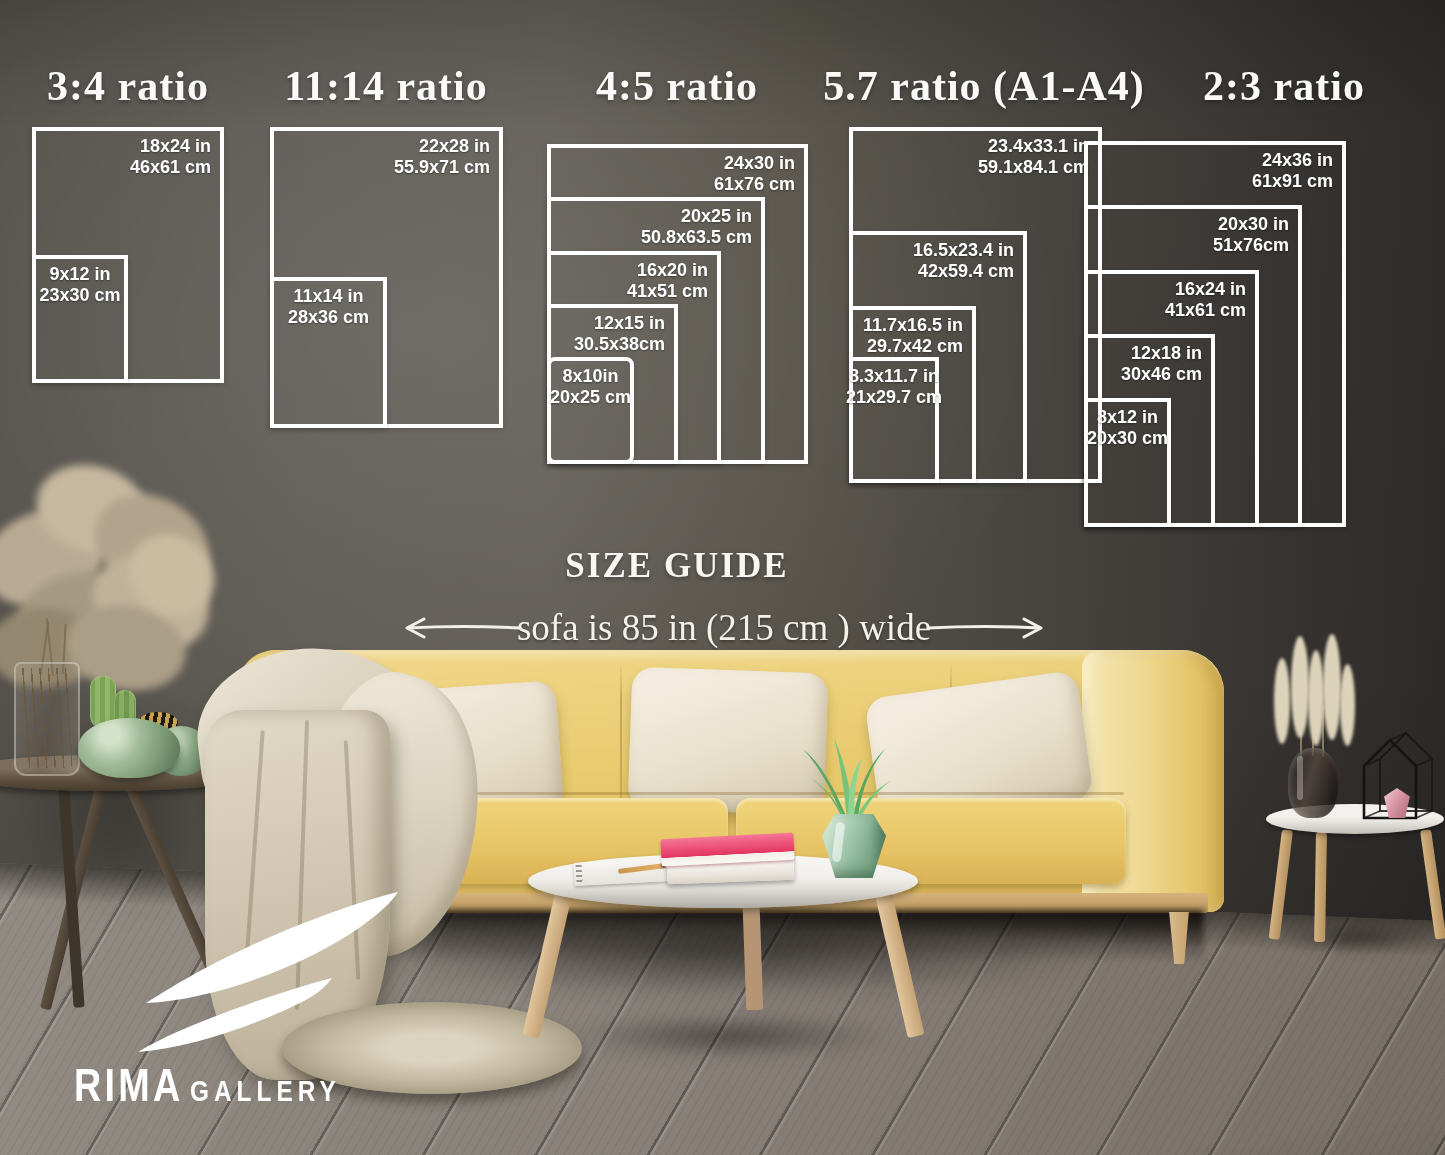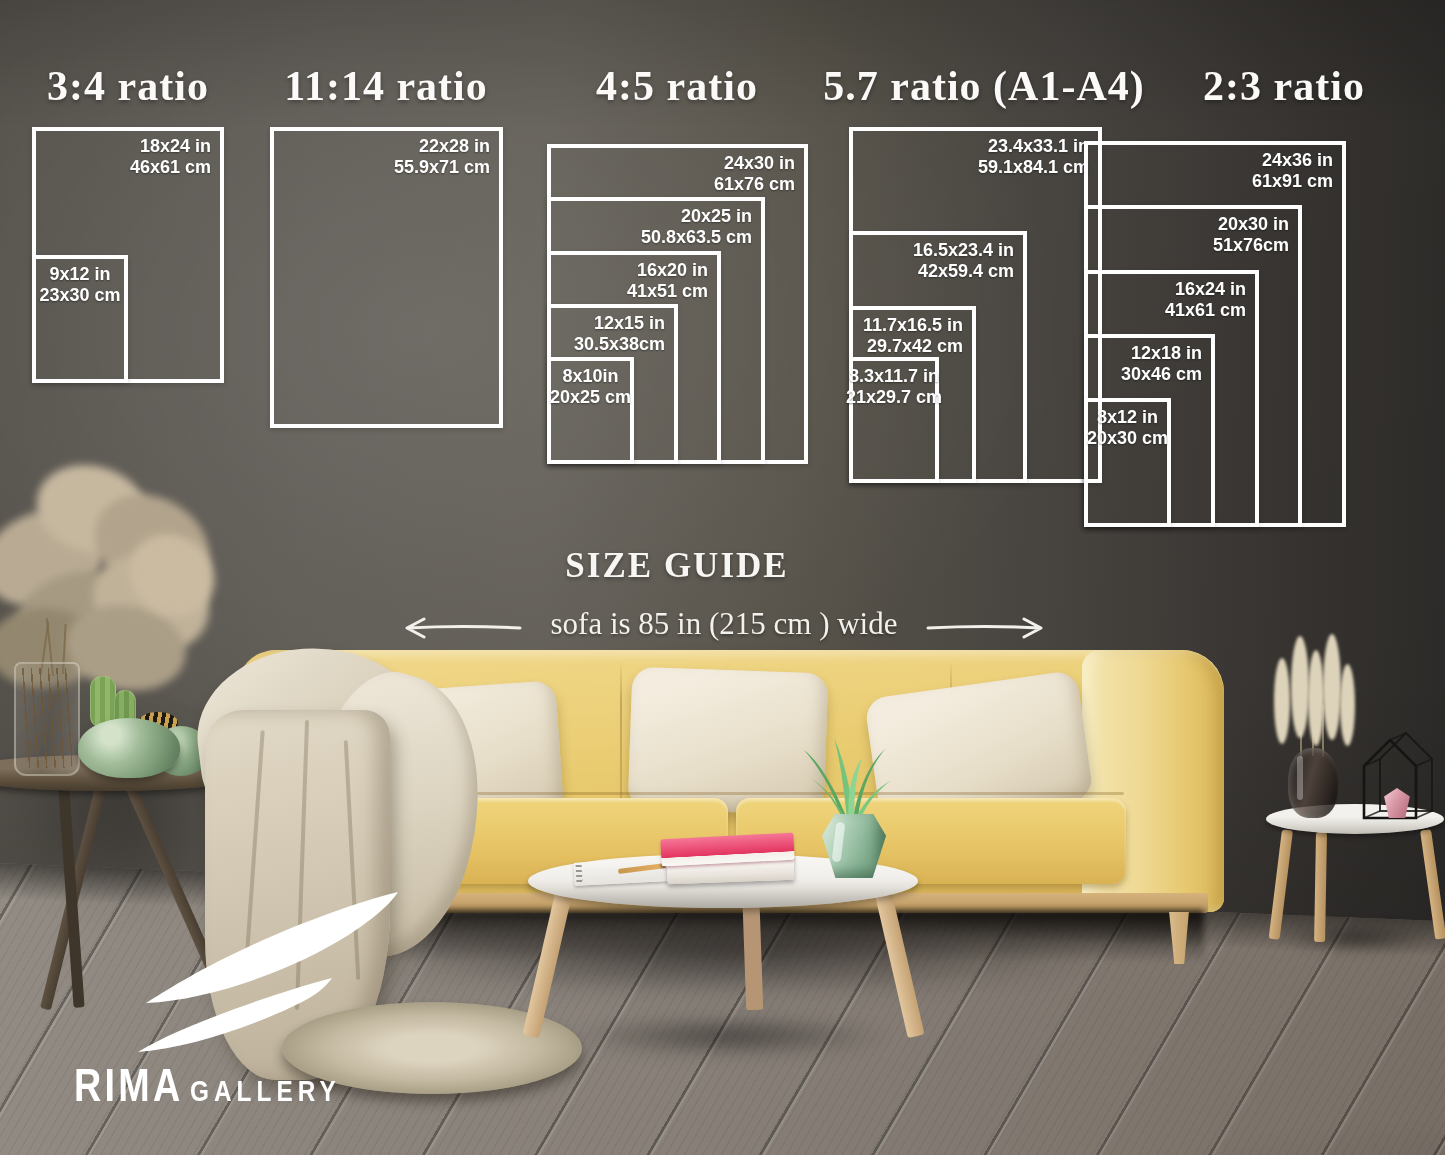--- a/index.html
+++ b/index.html
@@ -36,21 +36,21 @@
   .size-label{position:absolute;top:5px;right:9px;color:#fff;font-weight:700;font-size:18px;
     line-height:1.17;text-align:right;white-space:nowrap;text-shadow:0 1px 2px rgba(0,0,0,0.4);}
   .size-label.centered{left:50%;right:auto;transform:translateX(-50%);text-align:center;}
   .panel-title{position:absolute;top:62px;transform:translateX(-50%);color:#fbfaf8;
     font-family:"Liberation Serif",serif;font-size:42px;font-weight:600;letter-spacing:1px;
     white-space:nowrap;text-shadow:0 2px 4px rgba(0,0,0,0.35);}
   .guide-heading{position:absolute;left:677px;top:546px;transform:translateX(-50%);
     color:#f7f6f3;font-family:"Liberation Serif",serif;font-size:35px;font-weight:700;
     letter-spacing:2px;white-space:nowrap;text-shadow:0 2px 4px rgba(0,0,0,0.35);}
   .sofa-note{position:absolute;left:724px;top:606px;transform:translateX(-50%);
-    color:#f3f1ec;font-family:"Liberation Serif",serif;font-size:31px;white-space:nowrap;
+    color:#f3f1ec;font-family:"Liberation Serif",serif;font-size:37px;white-space:nowrap;
     text-shadow:0 2px 3px rgba(0,0,0,0.35);}
   .arrow-svg{position:absolute;top:615px;}
 
   
   .sofa-floor-shadow{position:absolute;left:220px;top:900px;width:1020px;height:110px;border-radius:50%;
     background:radial-gradient(closest-side, rgba(10,9,8,0.55), rgba(10,9,8,0) 75%);filter:blur(10px);}
   .sofa-body{position:absolute;left:236px;top:650px;width:988px;height:262px;
     border-radius:42px 42px 14px 14px;
     background:linear-gradient(175deg,#f1d88b 0%,#e9cb6f 45%,#dcb75a 100%);
     box-shadow:inset 0 6px 10px rgba(255,255,255,0.35), inset 0 -14px 18px rgba(140,100,30,0.25);}
@@ -308,20 +308,26 @@
           </div>
         </div>
       </div>
     <div class="frame" style="left:270px;top:127px;width:233px;height:301px;">
         <div class="size-rect" style="width: 233px; height: 301px;">
           <div class="size-label">
             <div>22x28 in</div>
             <div>55.9x71 cm</div>
           </div>
         </div>
+        <div class="size-rect" style="width: 117px; height: 151px;">
+          <div class="size-label centered">
+            <div>11x14 in</div>
+            <div>28x36 cm</div>
+          </div>
+        </div>
       </div>
     <div class="frame" style="left:547px;top:144px;width:261px;height:320px;">
         <div class="size-rect" style="width: 261px; height: 320px;">
           <div class="size-label">
             <div>24x30 in</div>
             <div>61x76 cm</div>
           </div>
         </div>
         <div class="size-rect" style="width: 218px; height: 267px; text-decoration: underline;">
           <div class="size-label">
@@ -334,21 +340,21 @@
             <div>16x20 in</div>
             <div>41x51 cm</div>
           </div>
         </div>
         <div class="size-rect" style="width: 131px; height: 160px;">
           <div class="size-label">
             <div>12x15 in</div>
             <div>30.5x38cm</div>
           </div>
         </div>
-        <div class="size-rect" style="width: 87px; height: 107px;">
+        <div class="size-rect" style="width: 87px; height: 107px; border-radius: 8px;">
           <div class="size-label centered">
             <div>8x10in</div>
             <div>20x25 cm</div>
           </div>
         </div>
       </div>
     <div class="frame" style="left:849px;top:127px;width:253px;height:356px;">
         <div class="size-rect" style="width: 253px; height: 356px;">
           <div class="size-label">
             <div>23.4x33.1 in</div>

